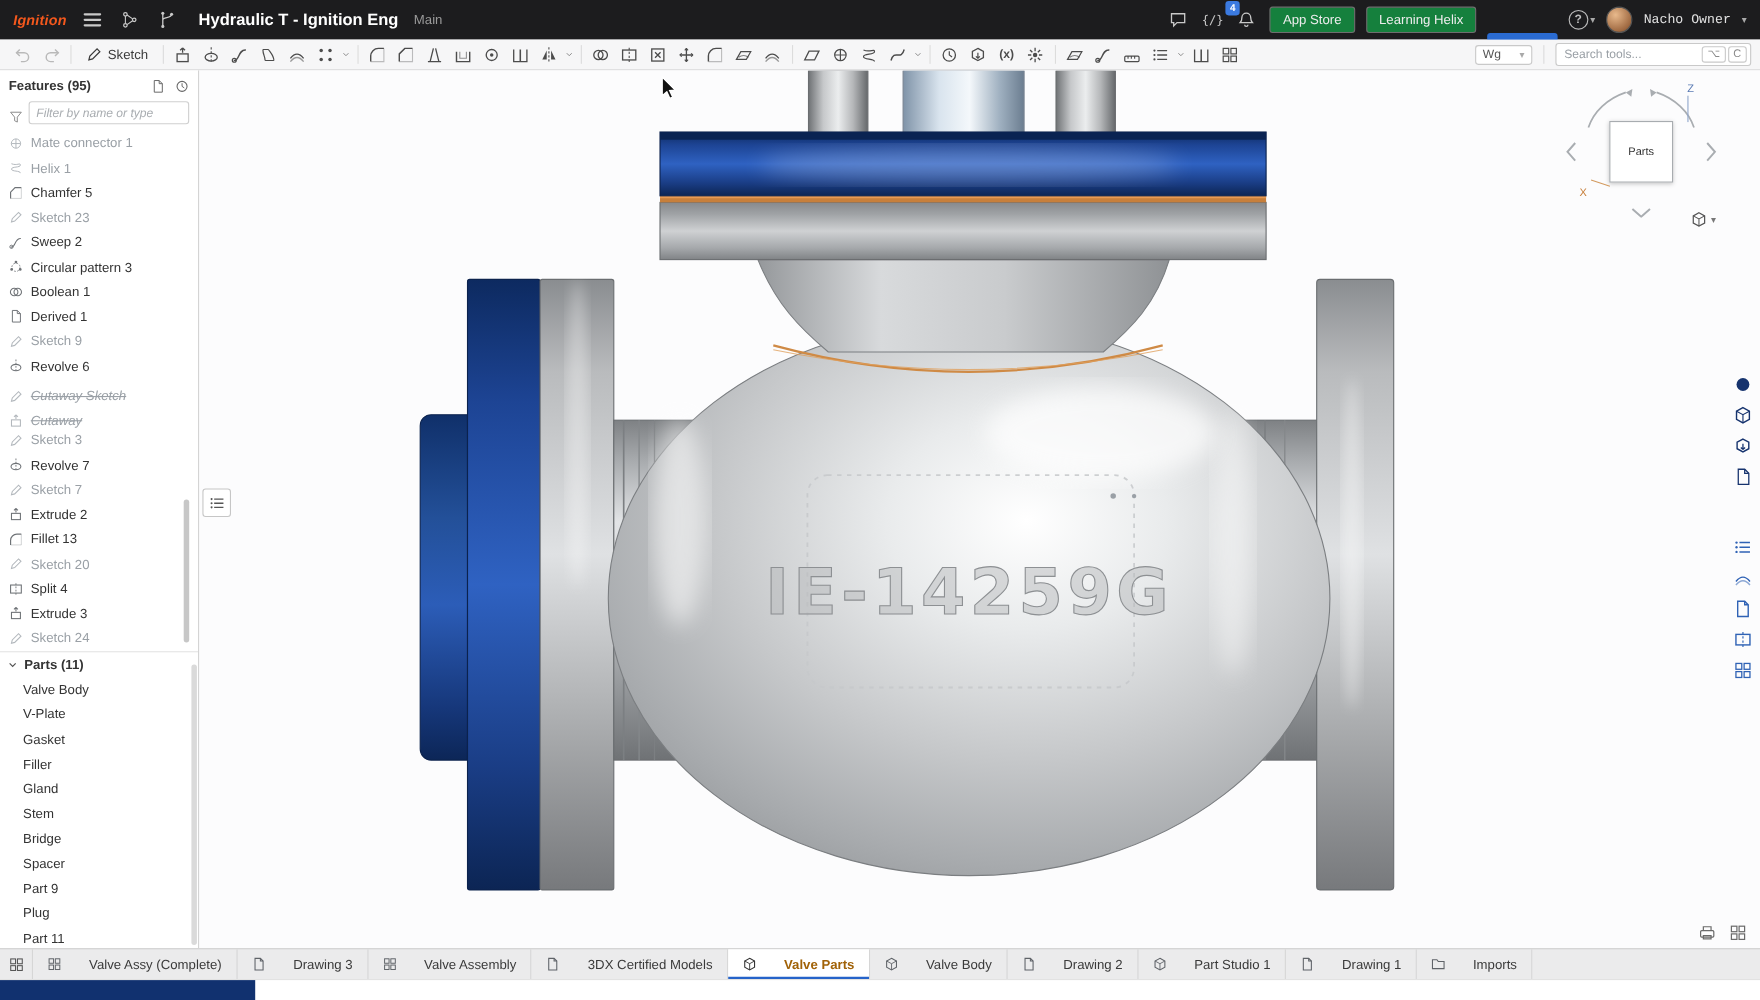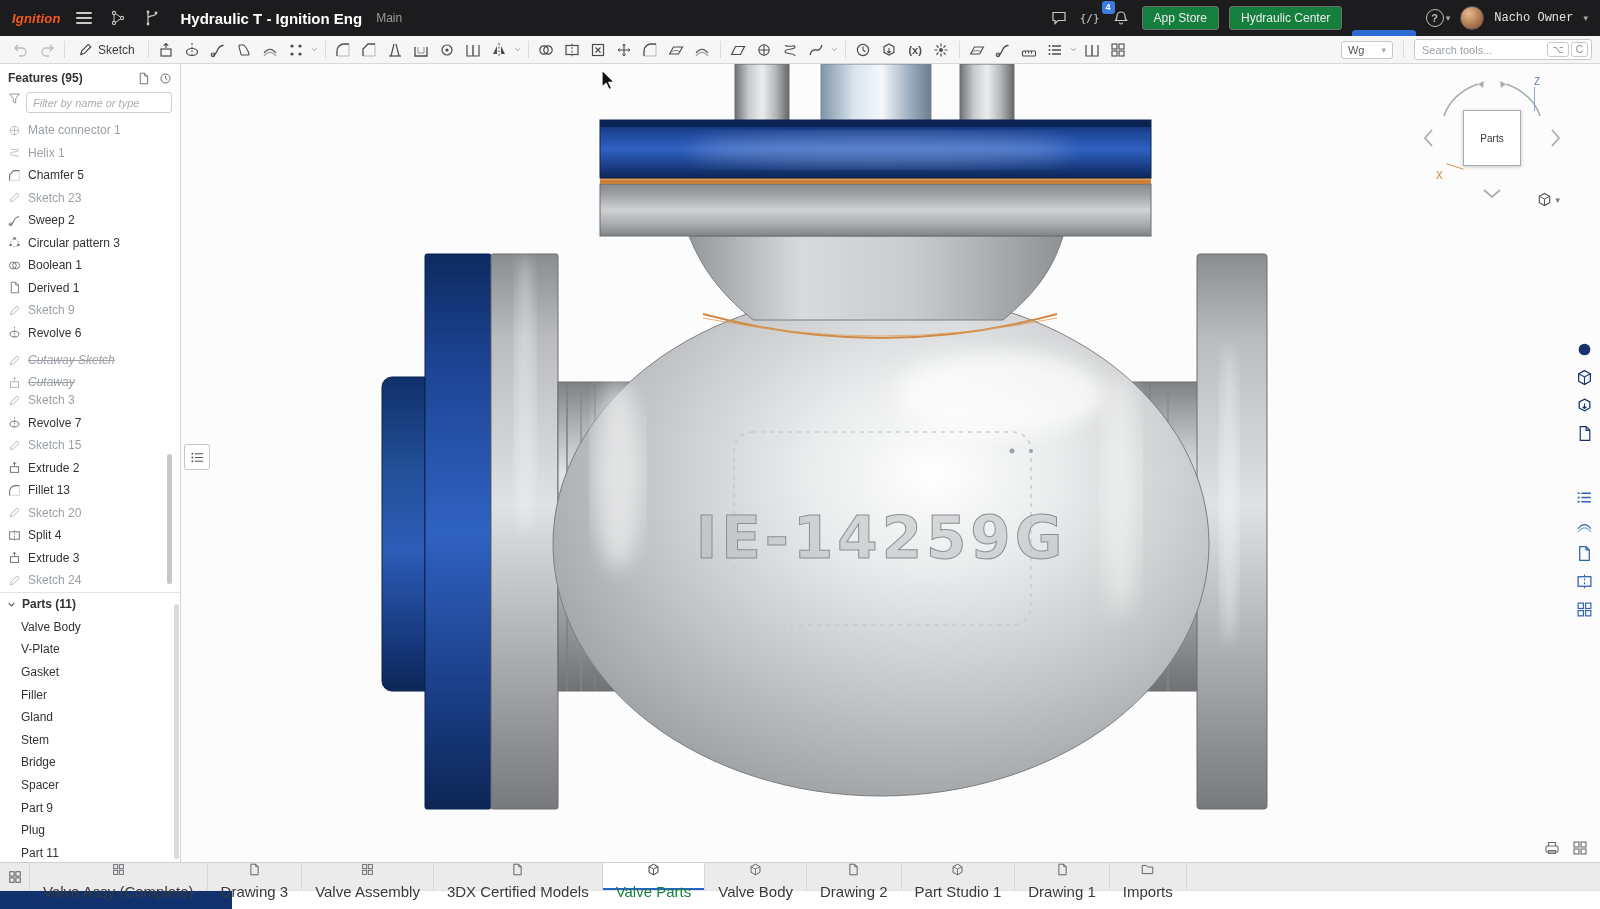--- a/index.html
+++ b/index.html
@@ -44,21 +44,21 @@
   .search-wrap input::placeholder { color:#9aa0a6; }
   .keys { position:absolute; right:4px; top:3px; display:flex; gap:2px; }
   .key { border:1px solid #c9c9c9; border-radius:3px; background:#fff; font-size:10px; color:#8a8a8a; padding:0 4px; line-height:13px; }
 
   
   .panel { position:absolute; top:64px; left:0; width:181px; bottom:37px; background:#fff; border-right:1px solid #d4d4d4; overflow:hidden; z-index:3; }
   .panel-header { display:flex; align-items:center; padding:5px 6px 3px 8px; font-size:12px; font-weight:700; color:#333; gap:4px; }
   .ph-spacer { flex:1; }
   .ph-btn { width:18px; height:18px; display:flex; align-items:center; justify-content:center; color:#666; cursor:pointer; border-radius:2px; }
   .ph-btn svg { width:13px; height:13px; }
-  .filter-row { display:flex; align-items:flex-start; gap:5px; padding:2px 8px 6px 8px; color:#8a8a8a; }
+  .filter-row { display:flex; align-items:flex-end; gap:5px; padding:2px 8px 6px 8px; color:#8a8a8a; }
   .filter-row svg { width:13px; height:13px; flex:none; }
   .filter-row input { flex:1; min-width:0; height:21px; border:1px solid #cfcfcf; border-radius:3px; font-size:11px; padding:0 6px; color:#444; font-family:"Liberation Sans", sans-serif; }
   .filter-row input::placeholder { color:#a9adb1; font-style:italic; }
   .feat-row { display:flex; align-items:center; gap:7px; height:22.5px; padding:0 8px; font-size:12px; color:#333; cursor:pointer; white-space:nowrap; }
   .feat-row svg { width:13px; height:13px; flex:none; color:#6f7377; }
   .feat-row.muted { color:#9aa0a6; } .feat-row.muted svg { color:#b3b8bd; }
   .feat-row.suppressed { color:#9aa0a6; font-style:italic; text-decoration:line-through;align-items:flex-end; } .feat-row.suppressed svg { color:#b3b8bd; }
   .parts-header { display:flex; align-items:center; gap:5px; height:24px; padding:0 6px; font-size:12px; font-weight:700; color:#333; border-top:1px solid #e4e4e4; cursor:pointer; }
   .parts-header svg { width:11px; height:11px; color:#555; }
   .part-row { display:flex; align-items:center; height:22.6px; padding:0 8px 0 21px; font-size:12px; color:#333; cursor:pointer; white-space:nowrap; }
@@ -93,23 +93,23 @@
   .vp-br { position:absolute; right:12px; bottom:6px; display:flex; gap:12px; color:#6a6a6a; }
   .vp-br span { cursor:pointer; display:flex; }
   .vp-br svg { width:16px; height:16px; }
 
   .cursor { position:absolute; left:419px; top:5px; pointer-events:none; z-index:9; }
 
   
   .tabbar { position:absolute; left:0; right:0; bottom:19px; height:28px; background:#ebebec; border-top:1px solid #cfcfcf; display:flex; align-items:stretch; z-index:4; }
   .tab-manager { width:30px; display:flex; align-items:center; justify-content:center; color:#555; border-right:1px solid #d6d6d6; cursor:pointer; }
   .tab-manager svg { width:14px; height:14px; }
-  .tab { display:flex; align-items:center; gap:7px; padding:0 13px; font-size:15px; color:#3a3a3a; border-right:1px solid #d6d6d6; cursor:pointer; white-space:nowrap; min-width:0;flex-direction:column; }
+  .tab { display:flex; align-items:center; gap:25px; padding:0 13px; font-size:12px; color:#3a3a3a; border-right:1px solid #d6d6d6; cursor:pointer; white-space:nowrap; min-width:0; }
   .tab svg { width:13px; height:13px; color:#5f6368; flex:none; }
-  .tab.active { background:#fff; font-weight:400; box-shadow:inset 0 -2px 0 #2563c9; color:#15803d;justify-content:space-between; }
+  .tab.active { background:#fff; font-weight:700; box-shadow:inset 0 -2px 0 #2563c9; color:#a16207;justify-content:space-between; }
   .tab.active svg { color:#333; }
 
   .bottomstrip { position:absolute; left:0; right:0; bottom:0; height:19px; background:#fff; border-top:1px solid #e2e2e2; }
   .bluechunk { position:absolute; left:0; top:0; width:232px; height:19px; background:#11316f; }
 </style>
 </head>
 <body>
 
 <svg width="0" height="0" style="position:absolute" aria-hidden="true">
 <defs>
@@ -325,21 +325,21 @@
           </svg>
         </span>
       <span class="code-glyph">{/}</span>
       <span class="tb-icon bell-wrap">
         <svg>
             <use href="#s-bell"></use>
           </svg>
         <span class="badge">4</span>
       </span>
       <button class="btn-dark">App Store</button>
-      <button class="btn-dark">Hydraulic Center</button>
+      <button class="btn-dark">Learning Helix</button>
       <button class="btn-share">Share</button>
       <span style="display:flex;align-items:center;gap:2px">
         <span class="help-circle">?</span>
         <span class="caret">▾</span>
       </span>
       <span class="avatar"></span>
       <span class="user-name">Nacho Owner</span>
       <span class="caret">▾</span>
     </div>
   </header>
@@ -677,21 +677,21 @@
       <div class="feat-row">
           <svg>
             <use href="#s-revolve"></use>
           </svg>
           <span>Revolve 7</span>
         </div>
       <div class="feat-row muted">
           <svg>
             <use href="#s-pencil"></use>
           </svg>
-          <span>Sketch 15</span>
+          <span>Sketch 7</span>
         </div>
       <div class="feat-row">
           <svg>
             <use href="#s-extrude"></use>
           </svg>
           <span>Extrude 2</span>
         </div>
       <div class="feat-row">
           <svg>
             <use href="#s-fillet"></use>

